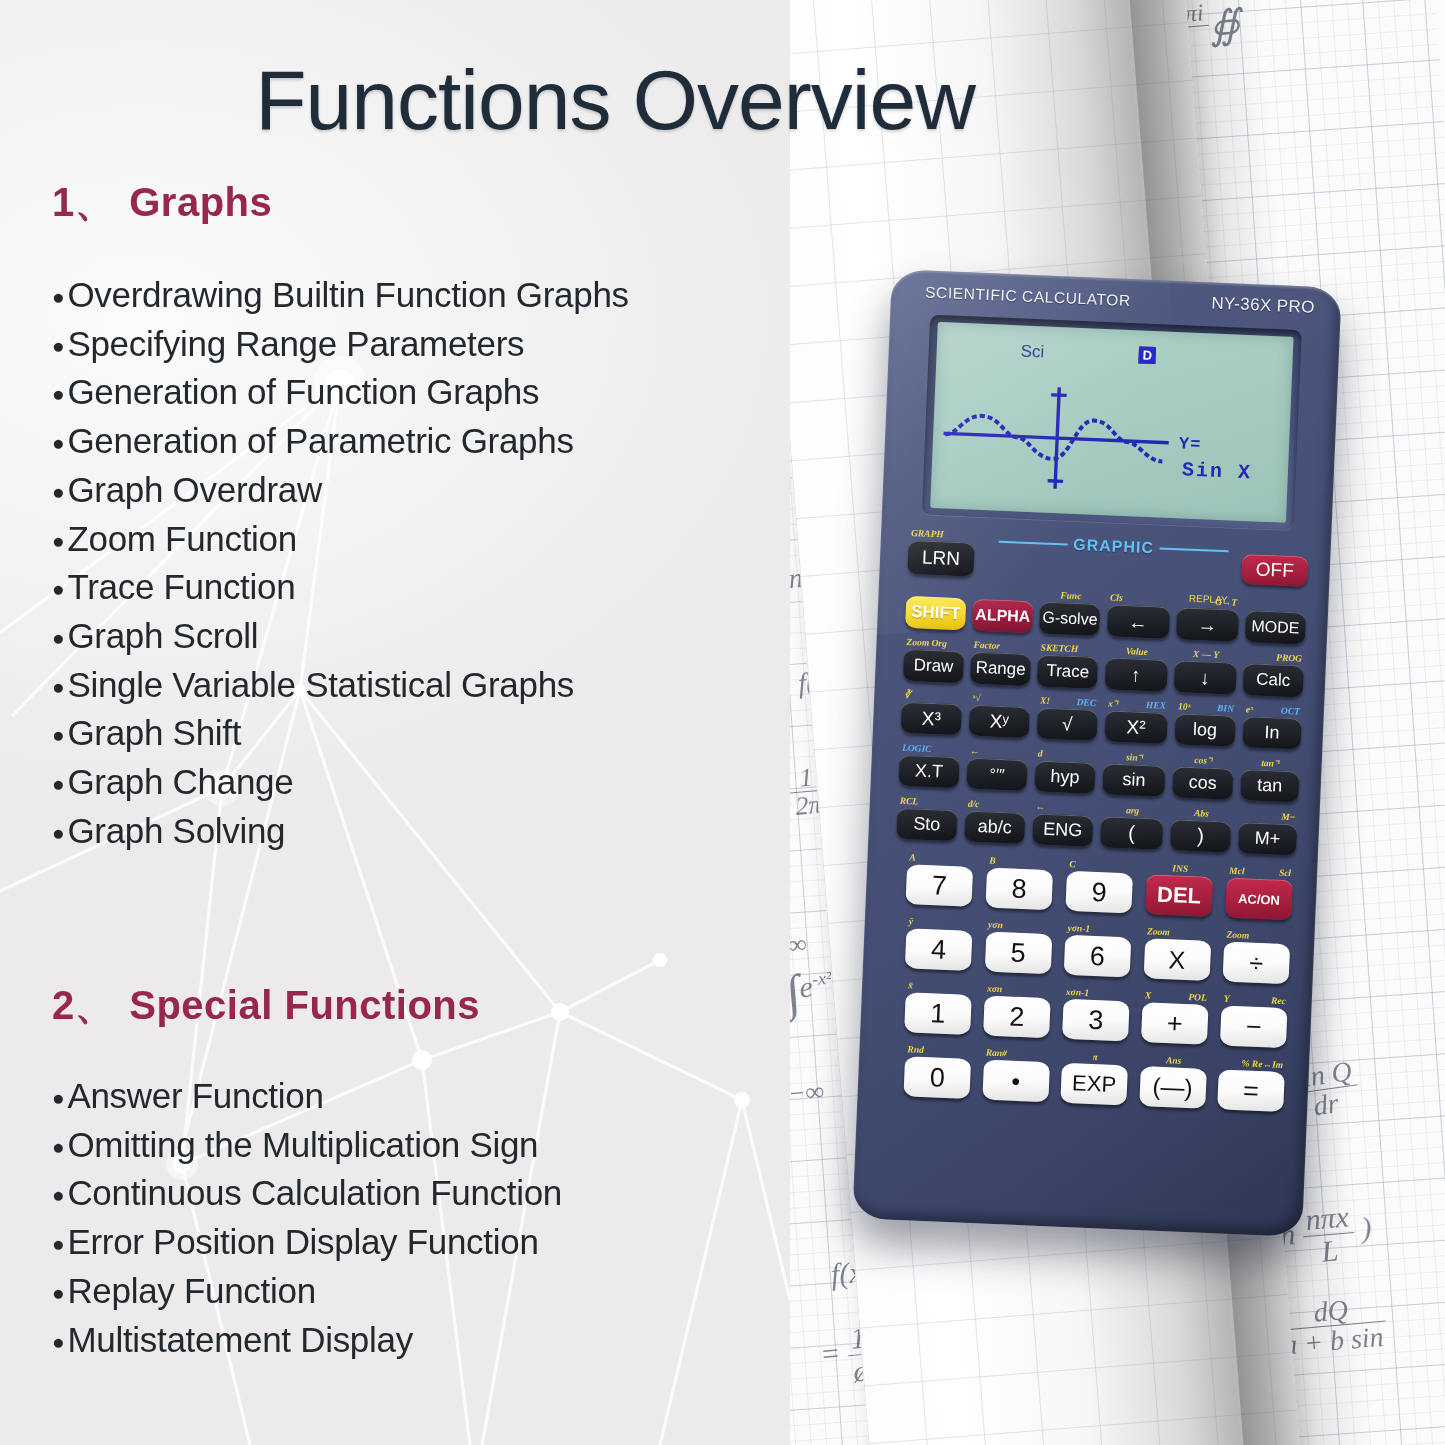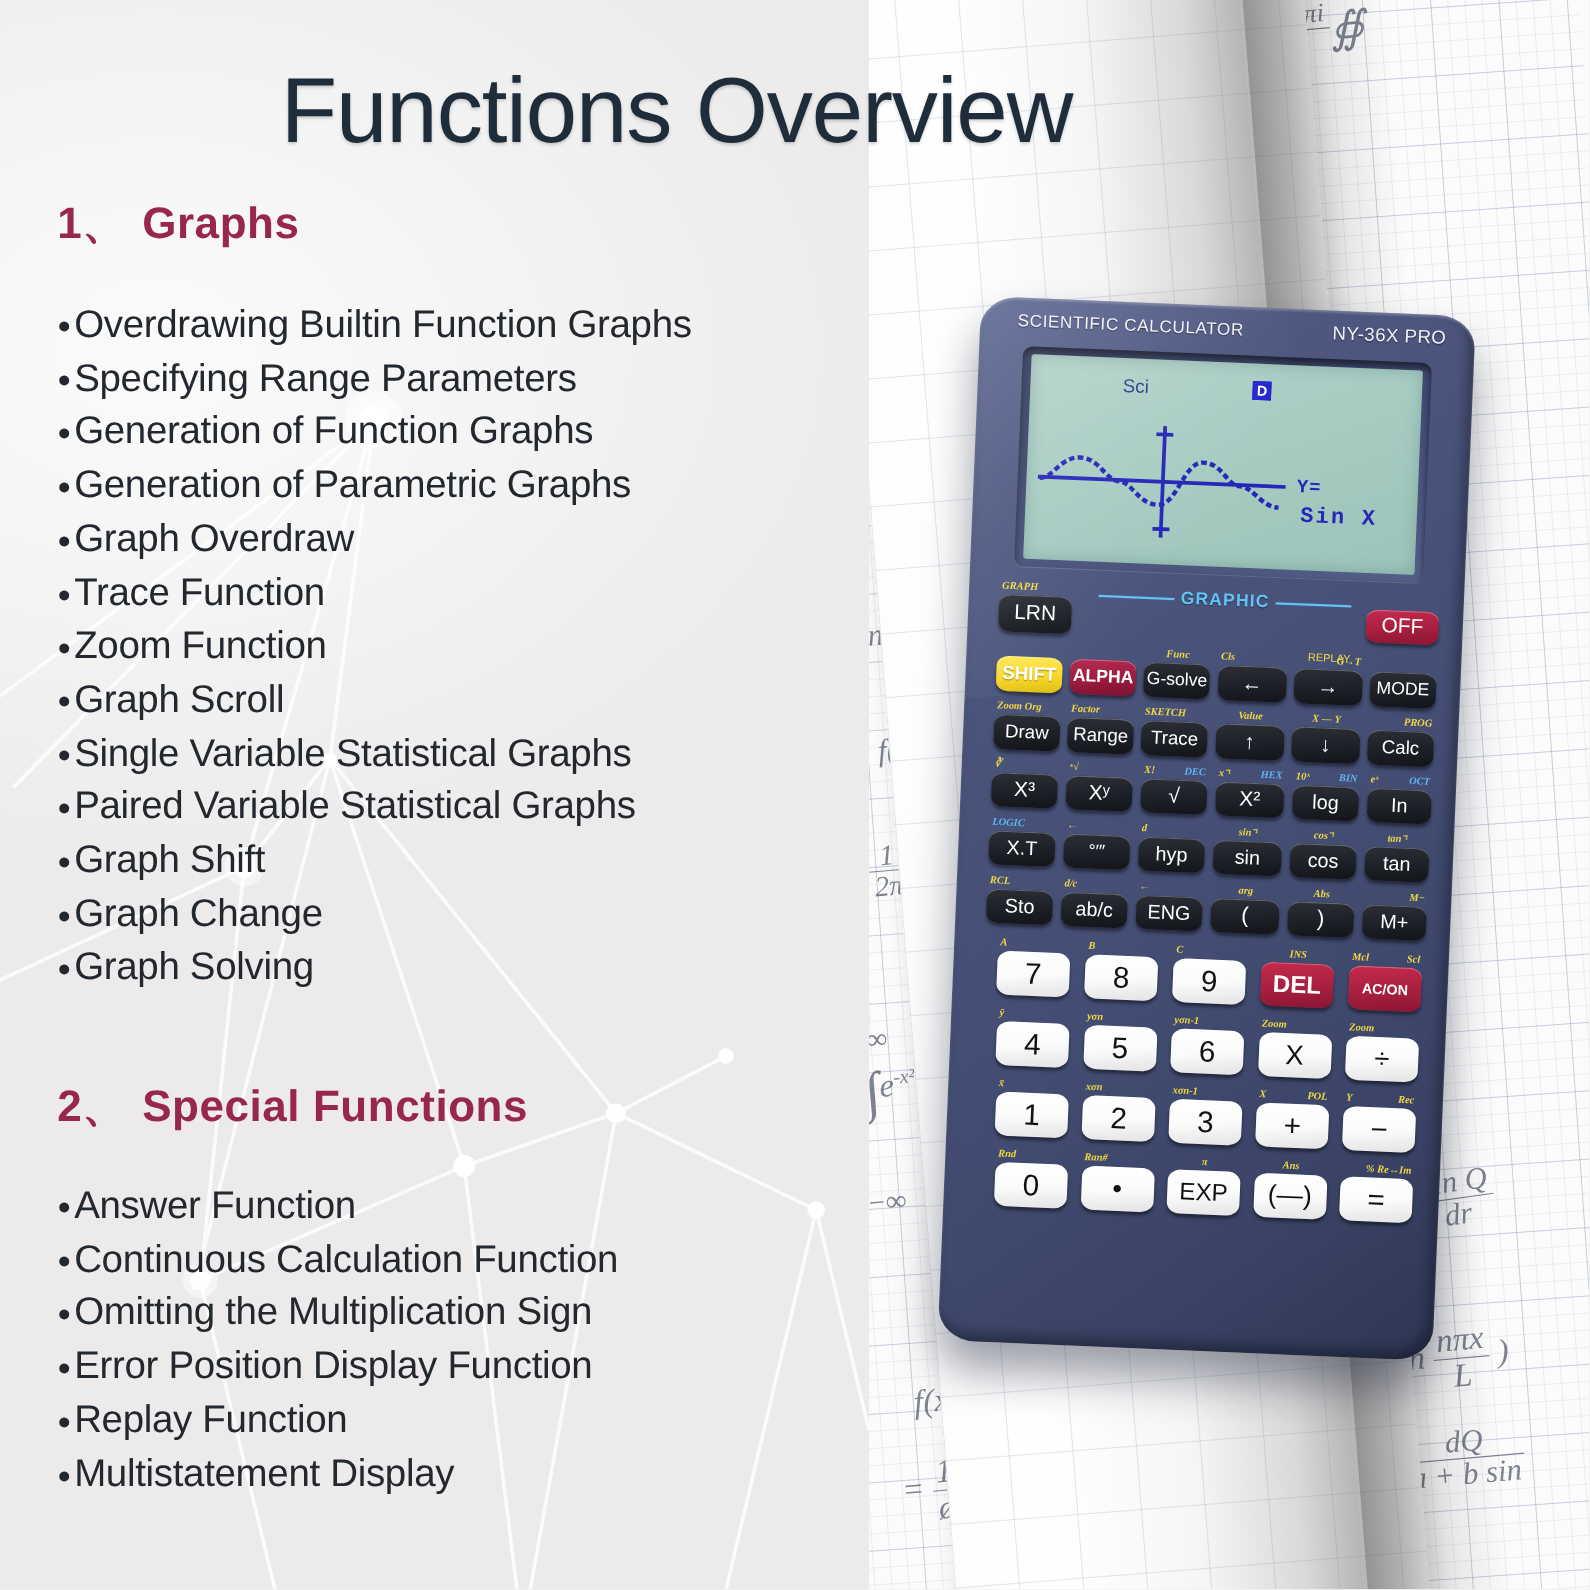--- a/index.html
+++ b/index.html
@@ -358,38 +358,37 @@
   <div class="sec-head" id="sec1">
     <span class="num">1、</span><span>Graphs</span>
   </div>
 
   <ul class="bullets" id="list1">
     <li>Overdrawing Builtin Function Graphs</li>
     <li>Specifying Range Parameters</li>
     <li>Generation of Function Graphs</li>
     <li>Generation of Parametric Graphs</li>
     <li>Graph Overdraw</li>
+    <li>Zoom Function</li>
     <li>Trace Function</li>
-    <li>Zoom Function</li>
     <li>Graph Scroll</li>
     <li>Single Variable Statistical Graphs</li>
-    <li>Paired Variable Statistical Graphs</li>
     <li>Graph Shift</li>
     <li>Graph Change</li>
     <li>Graph Solving</li>
   </ul>
 
   <div class="sec-head" id="sec2">
     <span class="num">2、</span><span>Special Functions</span>
   </div>
 
   <ul class="bullets" id="list2">
     <li>Answer Function</li>
+    <li>Omitting the Multiplication Sign</li>
     <li>Continuous Calculation Function</li>
-    <li>Omitting the Multiplication Sign</li>
     <li>Error Position Display Function</li>
     <li>Replay Function</li>
     <li>Multistatement Display</li>
   </ul>
 
   <div id="calc">
     <div class="calc-body">
 
       <div class="brand-row">
         <div class="brand-left">SCIENTIFIC CALCULATOR</div>

